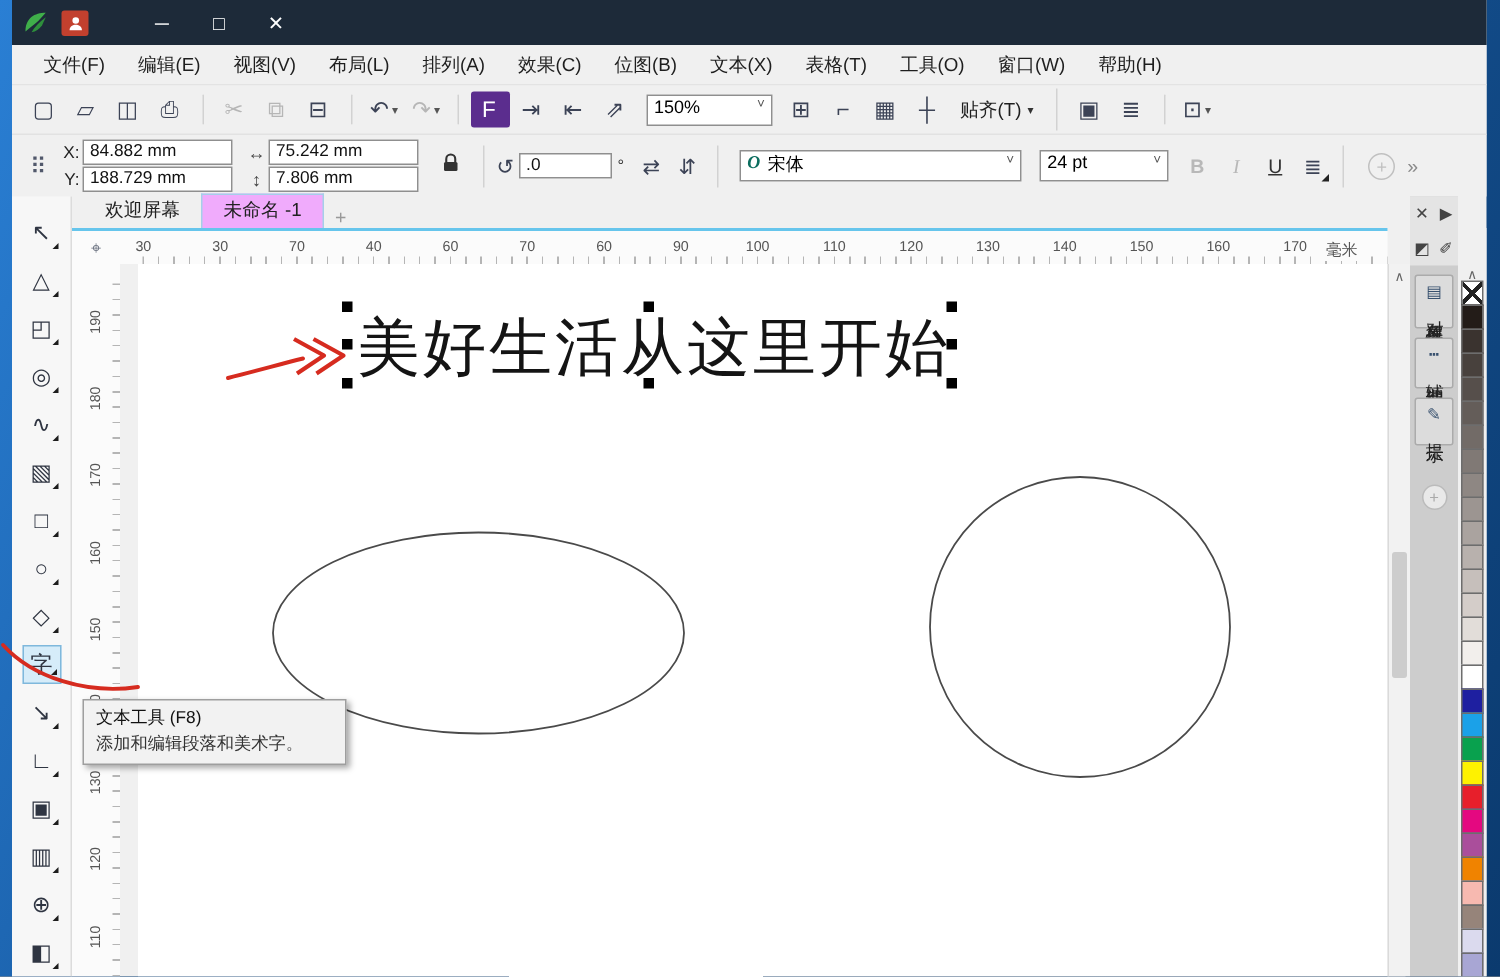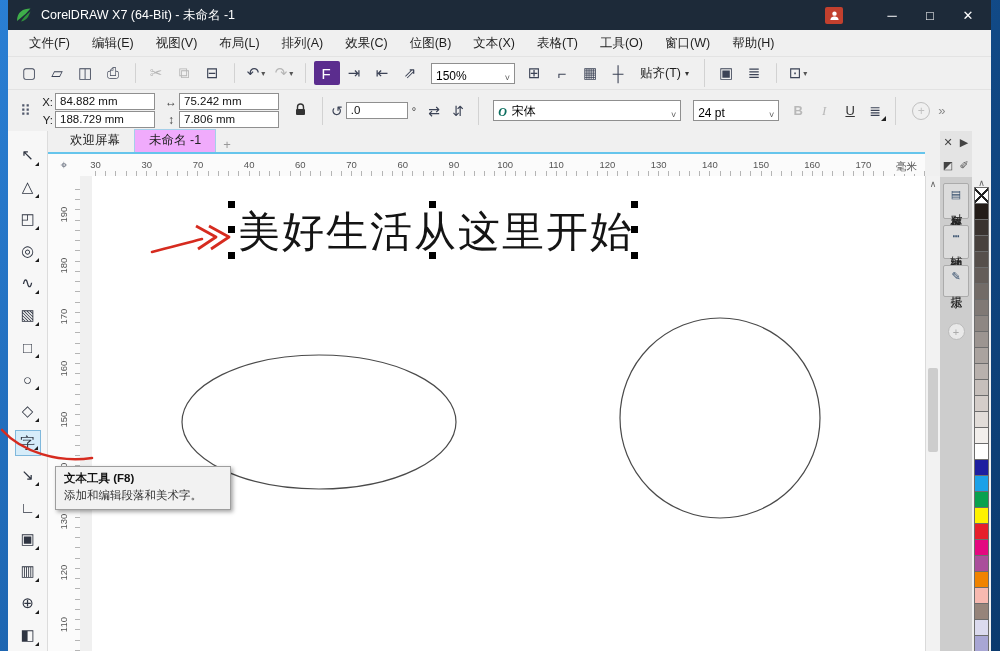--- a/index.html
+++ b/index.html
@@ -20,21 +20,21 @@
 
 .menubar{position:absolute;left:0;top:30px;right:0;height:27px;background:#f0f0f0;display:flex;align-items:center;padding-left:10px;border-bottom:1px solid #e3e3e3}
 .menu-item{padding:4px 11px;font-size:12.5px;color:#1e1e1e;cursor:default}
 
 
 .toolbar{position:absolute;left:0;top:57px;right:0;height:32px;background:#f0f0f0;display:flex;align-items:center;padding-left:8px;font-size:12px}
 .tb-item{width:26px;height:24px;display:flex;align-items:center;justify-content:center;color:#3c4356;font-size:15px;position:relative;margin:0 1px;border-radius:2px}
 .tb-item.disabled{color:#b6b6b6}
 .tb-item.sep{width:1px;height:20px;background:#d2d2d2;margin:0 7px;padding:0}
 .tb-item .arrow{font-size:8px;color:#555;margin-left:2px}
-.combo{height:21px;background:#fff;border:1px solid #8f8f8f;display:flex;align-items:flex-end;font-size:12px;padding:0 4px;margin:0 6px}
+.combo{height:21px;background:#fff;border:1px solid #8f8f8f;display:flex;align-items:flex-start;font-size:12px;padding:0 4px;margin:0 6px}
 .combo .carrot{margin-left:auto;color:#555;font-size:9px;padding-left:5px}
 .snap-btn{display:flex;align-items:center;font-size:12.5px;color:#1e1e1e;padding:3px 7px}
 .snap-btn .arrow{font-size:8px;margin-left:4px;color:#333}
 
 
 .propbar{position:absolute;left:0;top:89px;right:0;height:42px;background:#f0f0f0;display:flex;align-items:center;padding-left:6px;border-top:1px solid #e2e2e2}
 .pos-icon{font-size:15px;color:#51586b;margin:0 6px}
 .xy-group{display:flex;flex-direction:column;gap:1px;margin-right:8px}
 .xy-row{display:flex;align-items:center;font-size:11.5px;color:#222}
 .xy-row .lbl{width:16px;text-align:right;margin-right:2px}
@@ -68,21 +68,21 @@
 .tool .flyout{position:absolute;right:2px;bottom:5px;border-left:4px solid transparent;border-bottom:4px solid #1d1d1d}
 .tool.active{background:#d6ecf9;border:1px solid #7fb8dc;height:26px;margin:3px 0}
 
 
 .corner{position:absolute;left:40px;top:152px;width:32px;height:24px;background:#fbfbfb;border-top:2px solid #66c5ec;display:flex;align-items:center;justify-content:center;color:#6b7280;font-size:12px}
 .hruler{position:absolute;left:72px;top:152px;width:845px;height:24px;background:#fbfbfb;border-top:2px solid #66c5ec;overflow:hidden;
   background-image:repeating-linear-gradient(to right,#b5b5b5 0 1px,transparent 1px 10.24px);
   background-size:845px 5px;background-position:15px 100%;background-repeat:no-repeat}
 .hnums{display:flex;padding-left:0;margin-left:-10px}
 .hnum{flex:none;width:51.2px;text-align:center;font-size:9.5px;color:#555;padding-top:5px}
-.hunit{position:absolute;right:8px;top:6px;font-size:10.5px;color:#555;background:#fbfbfb;padding-left:4px}
+.hunit{position:absolute;right:20px;top:6px;font-size:10.5px;color:#555;background:#fbfbfb;padding-left:4px}
 .vruler{position:absolute;left:40px;top:176px;bottom:0;width:32px;background:#fbfbfb;overflow:hidden;
   background-image:repeating-linear-gradient(to bottom,#b5b5b5 0 1px,transparent 1px 10.24px);
   background-size:5px 100%;background-position:100% 13px;background-repeat:no-repeat}
 .vnums{display:flex;flex-direction:column;padding-top:13px}
 .vnum{flex:none;height:51.2px;display:flex;align-items:center;justify-content:center;font-size:9.5px;color:#555;transform:rotate(-90deg)}
 
 
 .canvas{position:absolute;left:84px;top:176px;width:845px;height:475px;background:#fff}
 .canvas svg{display:block}
 
@@ -98,39 +98,38 @@
 .dk-plus{width:17px;height:17px;border:1px solid #bbb;border-radius:50%;color:#aaa;font-size:11px;display:flex;align-items:center;justify-content:center;margin-top:26px;background:#e9e9e9}
 .palette{position:absolute;left:964px;top:152px;bottom:0;width:19px;background:#f0f0f0;display:flex;flex-direction:column;align-items:center;padding-top:26px;overflow:hidden}
 .pal-up{font-size:9px;color:#666;height:14px}
 .swatch{flex:none;width:15px;height:17px;border:1px solid #6d6d6d;margin-top:-1px;background:#fff}
 .swatch.none{background:
   linear-gradient(45deg,transparent 44%,#222 44%,#222 56%,transparent 56%),
   linear-gradient(-45deg,transparent 44%,#222 44%,#222 56%,transparent 56%),#fff}
 
 
 .tooltip{position:absolute;left:55px;top:466px;width:176px;background:#f2f2f2;border:1px solid #9e9e9e;box-shadow:2px 2px 4px rgba(0,0,0,.35);padding:4px 8px 6px;z-index:30}
-.tooltip .tt-title{font-size:11.5px;font-weight:bold;color:#111}
+.tooltip .tt-title{font-size:11.5px;font-weight:normal;color:#111}
 .tooltip .tt-desc{font-size:11.5px;color:#333;margin-top:2px}
 
 
 .annot{position:absolute;left:0;top:0;width:1000px;height:651px;pointer-events:none;z-index:25}
 .cjk{font-family:"Liberation Sans",sans-serif}
 </style>
 </head>
 <body>
 
 <div class="desktop">
   <div class="window">
 
     <div class="titlebar">
       <svg class="logo" viewBox="0 0 18 18">
         <path d="M2 15 C2 6 8 2.5 15.5 2.5 L10.5 8 C7.5 10.5 5 12.5 2 15 Z" fill="#3fae4a"></path>
         <path d="M6 15.5 C8 12 11 9 15.5 5.5 L13 11 C11 13.5 9 15 6 15.5 Z" fill="#2e8f3c"></path>
       </svg>
-      <span class="title-text cjk">CorelDRAW X7 (64-Bit) - 未命名 -1</span>
       <div class="tb-controls">
         <span class="user-badge">
           <svg width="11" height="11" viewBox="0 0 12 12">
               <circle cx="6" cy="4" r="2.4" fill="#fff"></circle>
               <path d="M1.5 11 C1.5 8 4 7 6 7 C8 7 10.5 8 10.5 11 Z" fill="#fff"></path>
             </svg>
         </span>
         <span class="winbtn">─</span>
         <span class="winbtn">□</span>
         <span class="winbtn">✕</span>

